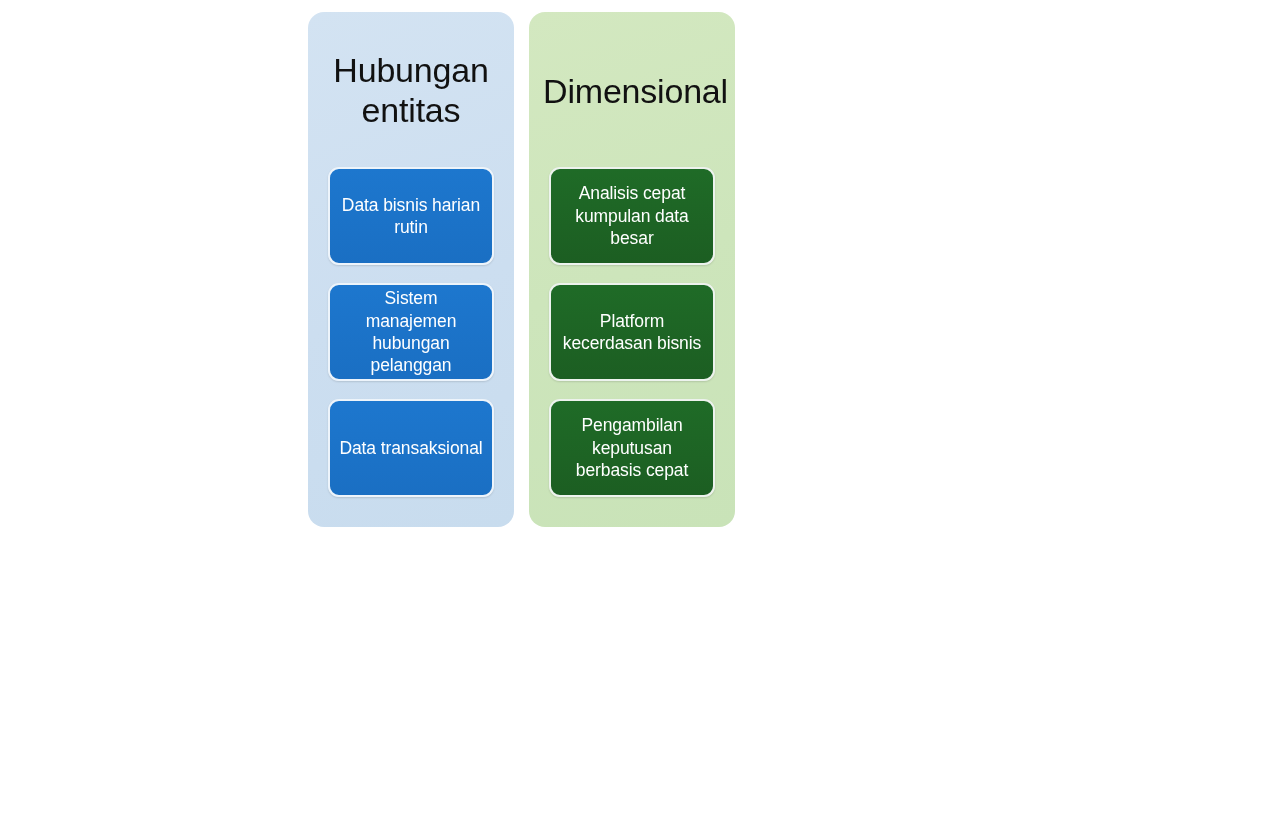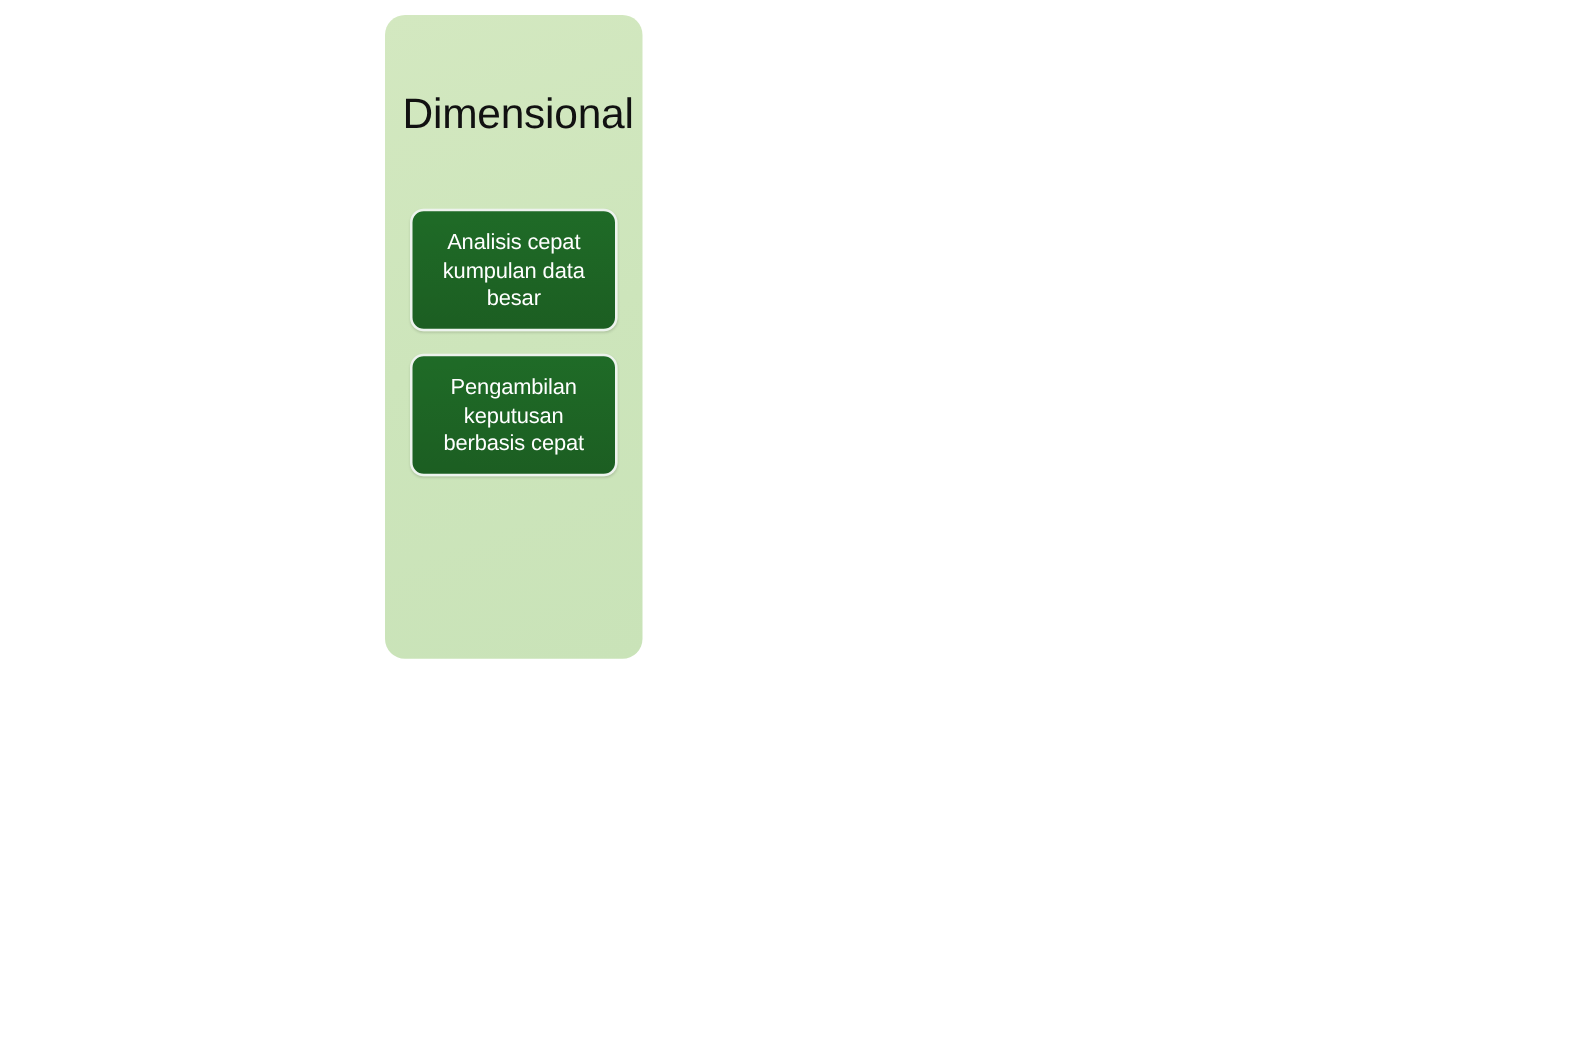--- a/index.html
+++ b/index.html
@@ -106,26 +106,43 @@
 
   .card span {
     display: block;
   }
 </style>
 </head>
 <body>
 
 <div id="diagram">
 
+  <div class="column blue">
+    <div class="column-title">Hubungan entitas</div>
+    <div class="card-stack">
+      <div class="card blue-card">
+        <span>Data bisnis harian rutin</span>
+      </div>
+      <div class="card blue-card">
+        <span>Sistem manajemen hubungan pelanggan</span>
+      </div>
+      <div class="card blue-card">
+        <span>Data transaksional</span>
+      </div>
+    </div>
+  </div>
 
   <div class="column green">
     <div class="column-title">Dimensional</div>
     <div class="card-stack">
       <div class="card green-card">
         <span>Analisis cepat kumpulan data besar</span>
+      </div>
+      <div class="card green-card">
+        <span>Platform kecerdasan bisnis</span>
       </div>
       <div class="card green-card">
         <span>Pengambilan keputusan berbasis cepat</span>
       </div>
     </div>
   </div>
 
 </div>
 
 </body></html>

